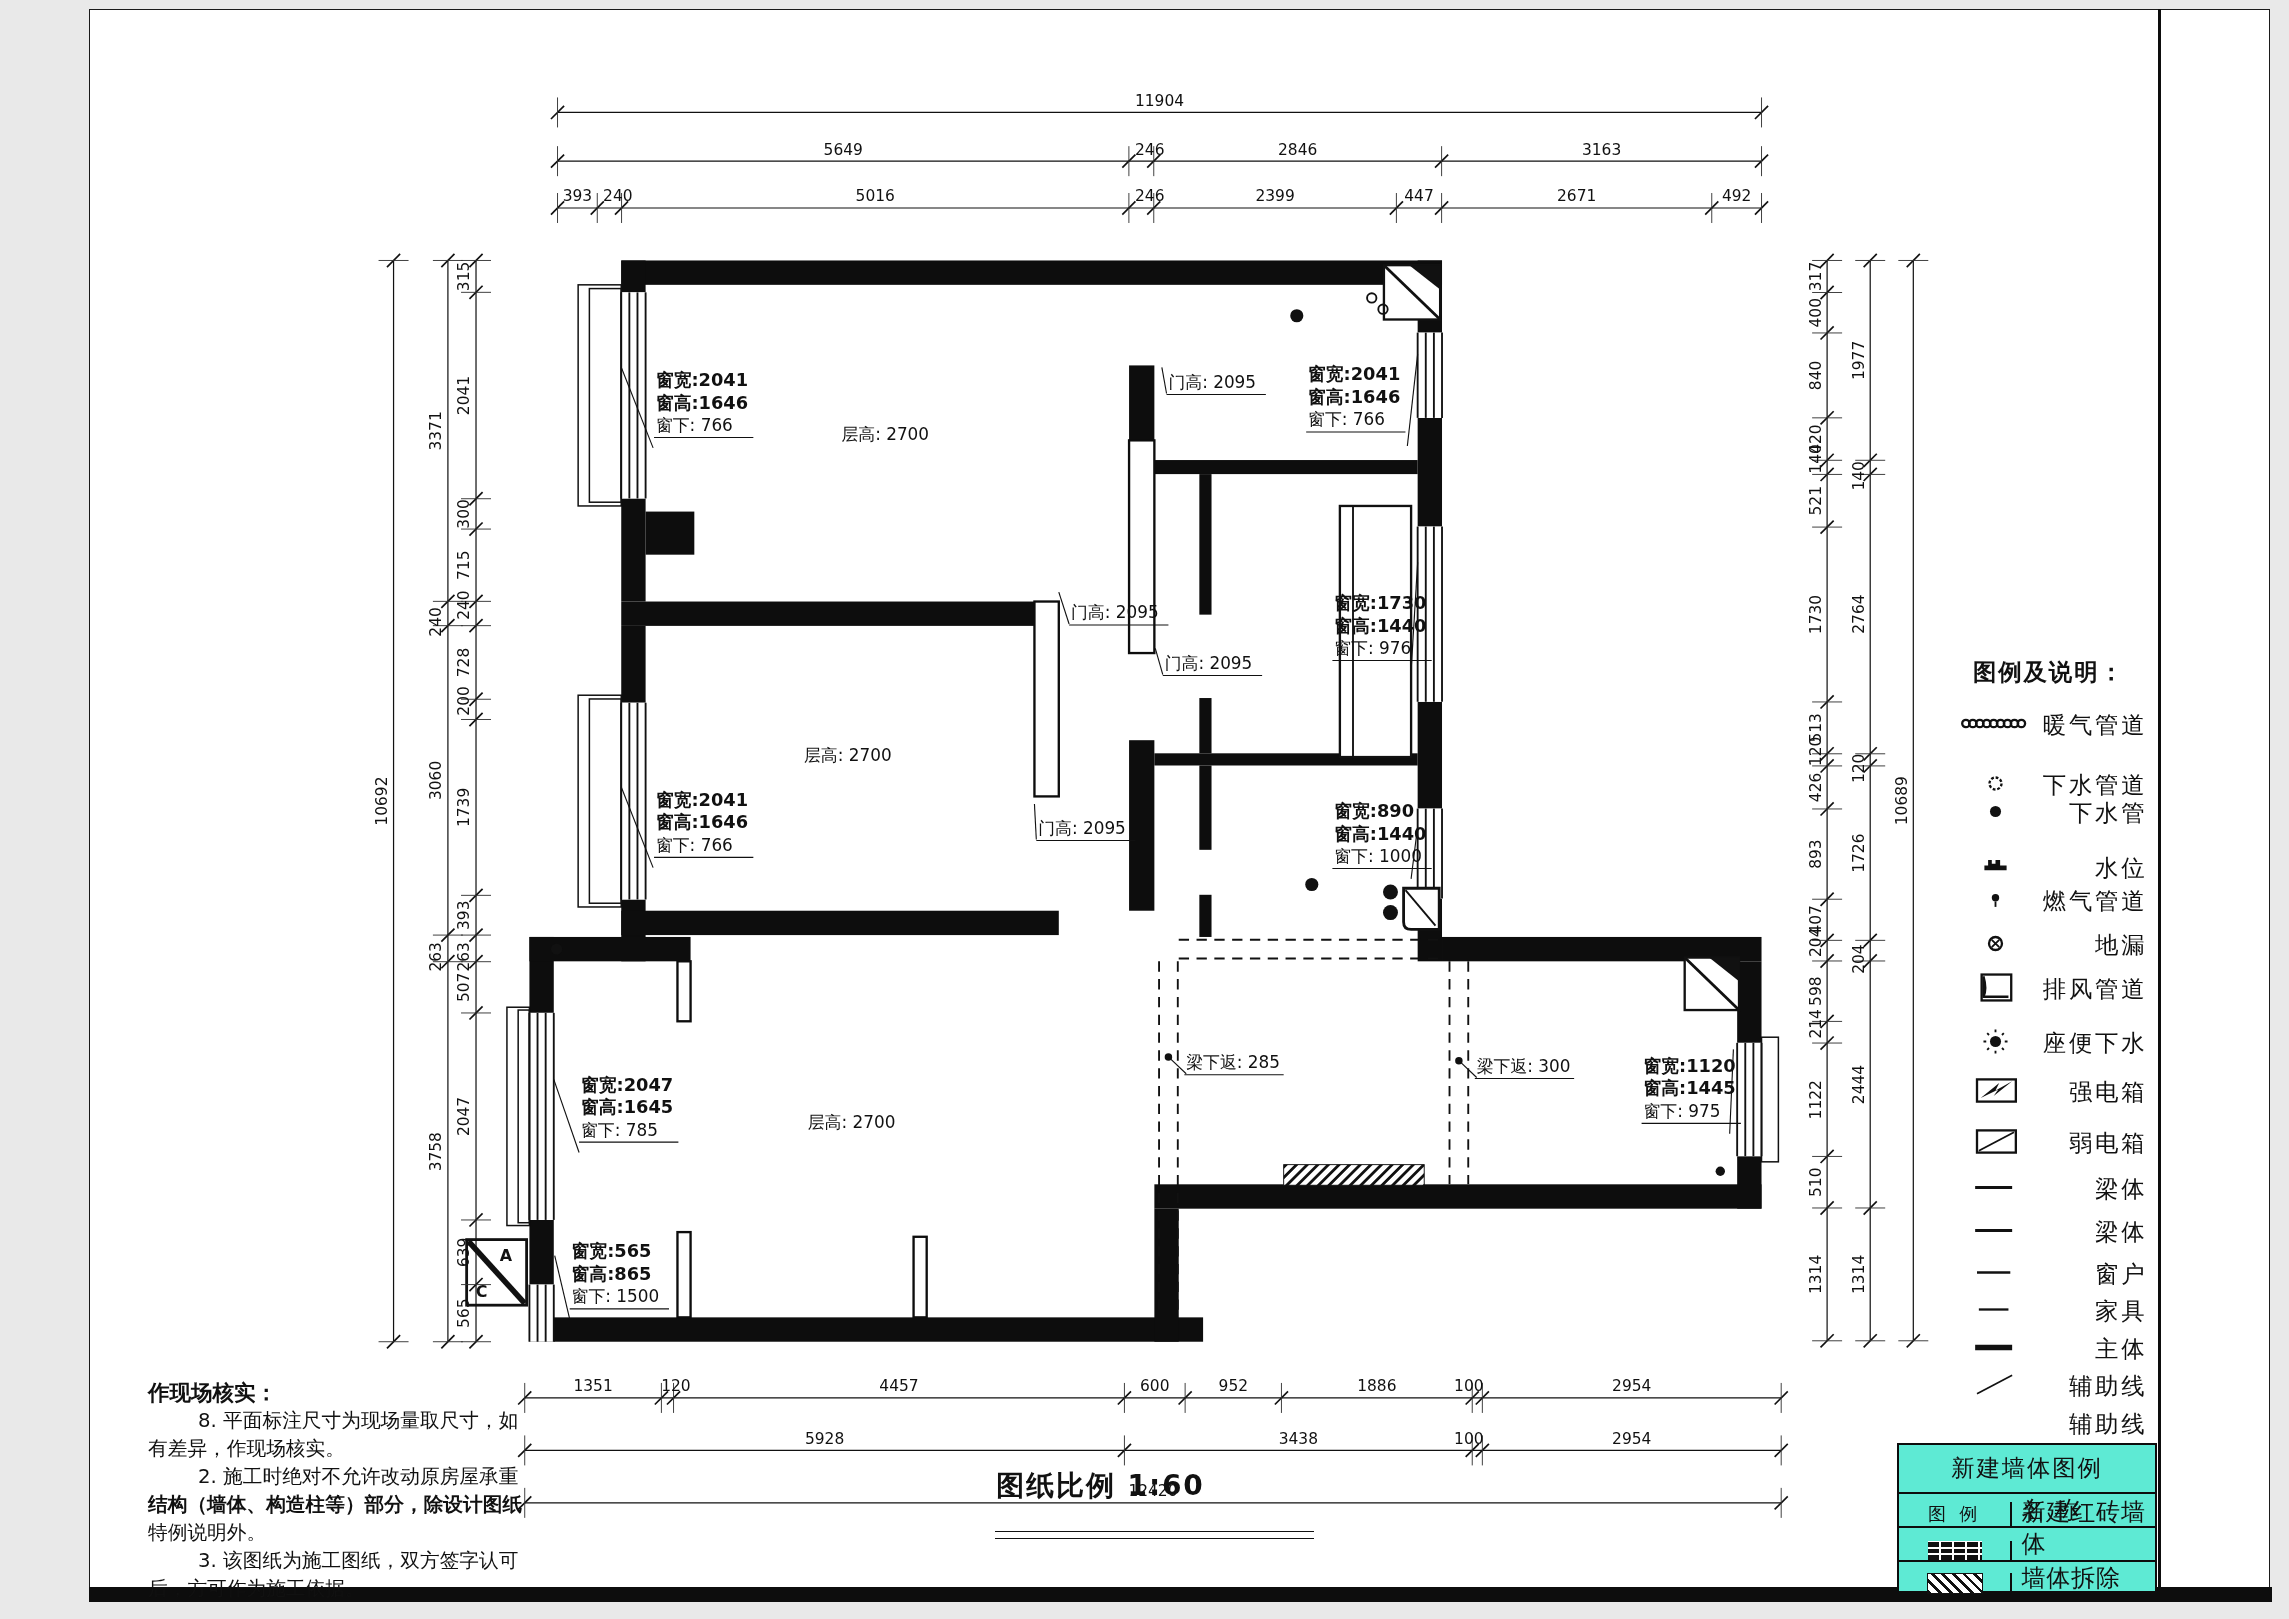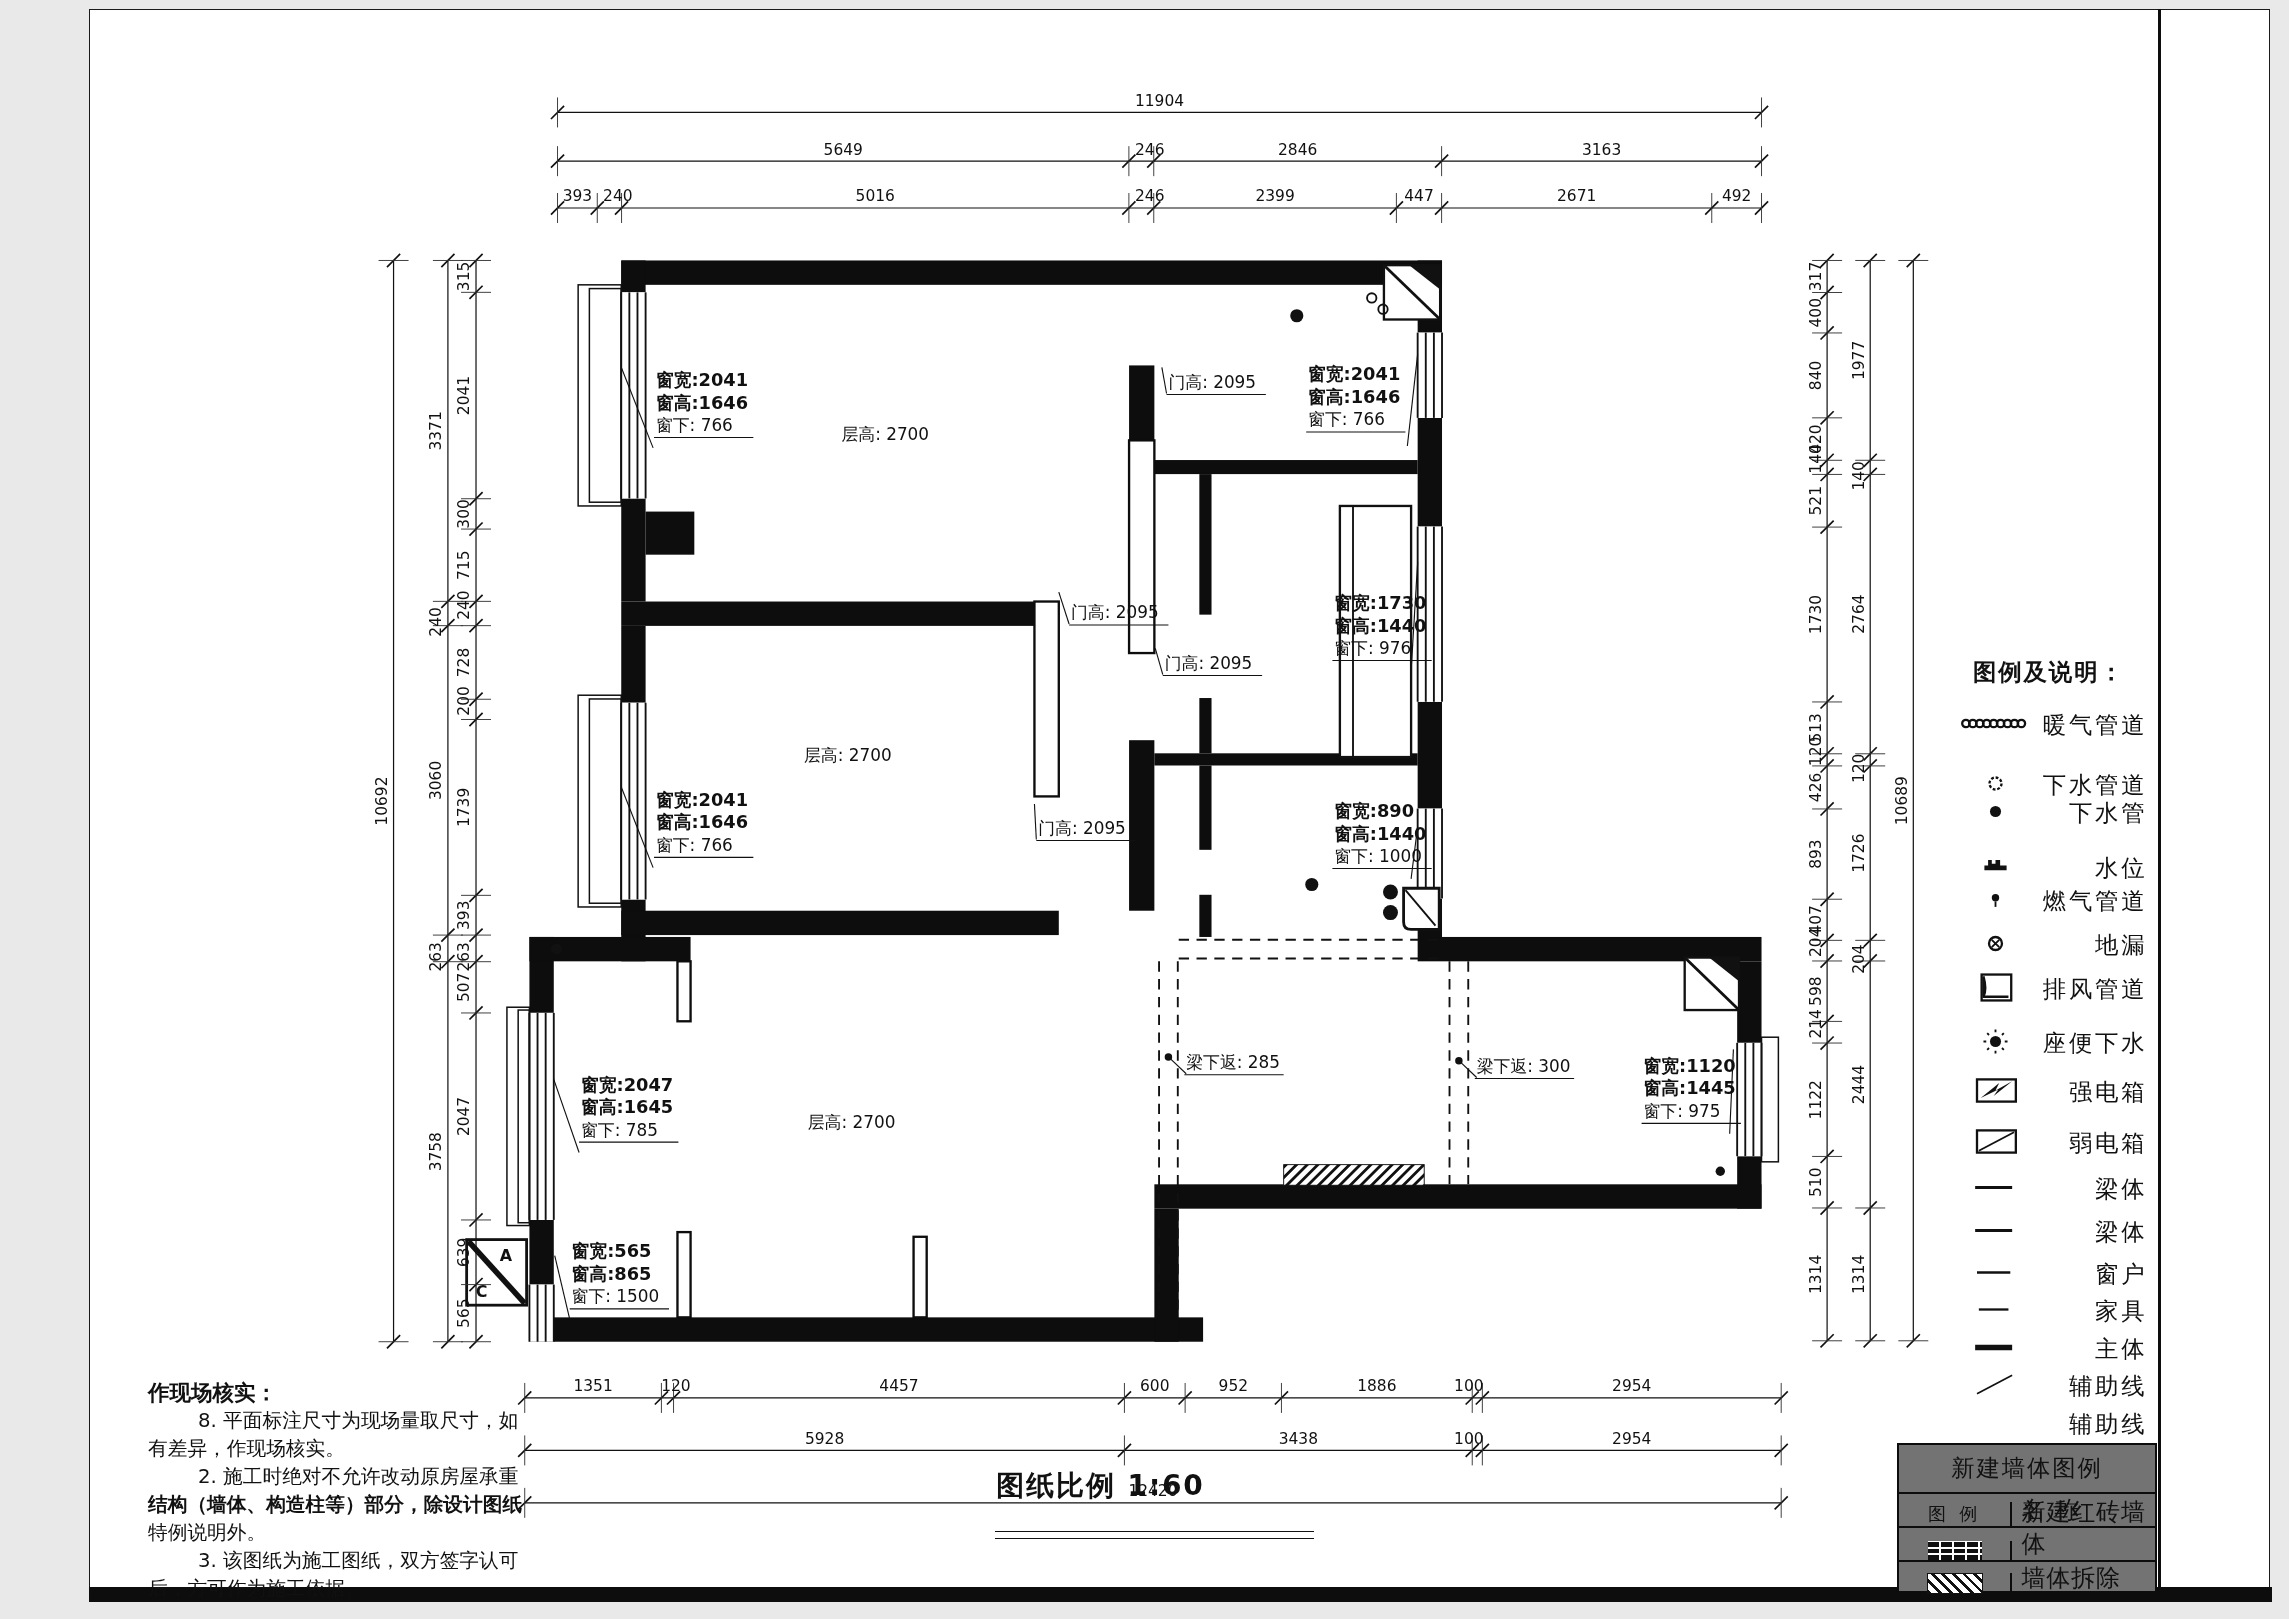--- a/index.html
+++ b/index.html
@@ -10,21 +10,21 @@
   #bottom-band{left:89px;top:1587px;width:2183px;height:15px;background:#0d0d0d;}
   #right-divider{left:2158px;top:9.4px;width:2.8px;height:1582px;background:#0d0d0d;}
   #plan-svg{left:0;top:0;}
   
   #legend{left:1958px;top:656px;width:197px;height:778px;}
   #legend-title{position:absolute;left:15px;top:0;font-size:23.4px;font-weight:bold;letter-spacing:1.9px;white-space:nowrap;}
   .lg-row{position:absolute;left:0;width:197px;height:37px;}
   .lg-sym{position:absolute;left:0;top:0;width:75px;height:37px;}
   .lg-label{position:absolute;right:7.5px;top:3.7px;font-size:23.4px;letter-spacing:2.8px;white-space:nowrap;}
   
-  #wall-legend{left:1897px;top:1443px;width:260px;height:150px;border:2.8px solid #0d0d0d;background:#737373;box-sizing:border-box;}
+  #wall-legend{left:1897px;top:1443px;width:260px;height:150px;border:2.8px solid #0d0d0d;background:#5eead4;box-sizing:border-box;}
   #wl-header{height:47px;line-height:47px;text-align:center;font-size:23.4px;letter-spacing:1.9px;border-bottom:2.8px solid #0d0d0d;}
   .wl-row{display:flex;height:32px;border-bottom:2.8px solid #0d0d0d;align-items:flex-end;}
   .wl-row:last-child{border-bottom:none;}
   .wl-c1{width:111px;border-right:2.8px solid #0d0d0d;display:flex;align-items:center;justify-content:center;font-size:18px;letter-spacing:3.7px;}
   .wl-c2{flex:1;display:flex;align-items:center;padding-left:9.4px;font-size:24px;letter-spacing:0.9px;}
   .swatch{width:54px;height:19px;}
   .swatch.brick{background:
      repeating-linear-gradient(90deg, transparent 0 11.2px, #fff 11.2px 13px),
      repeating-linear-gradient(0deg, #111 0 4.7px, #fff 4.7px 6.6px);}
   .swatch.hatch{background:repeating-linear-gradient(45deg,#111 0 2.8px,#fff 2.8px 7.5px);border:0.9px solid #111;}

